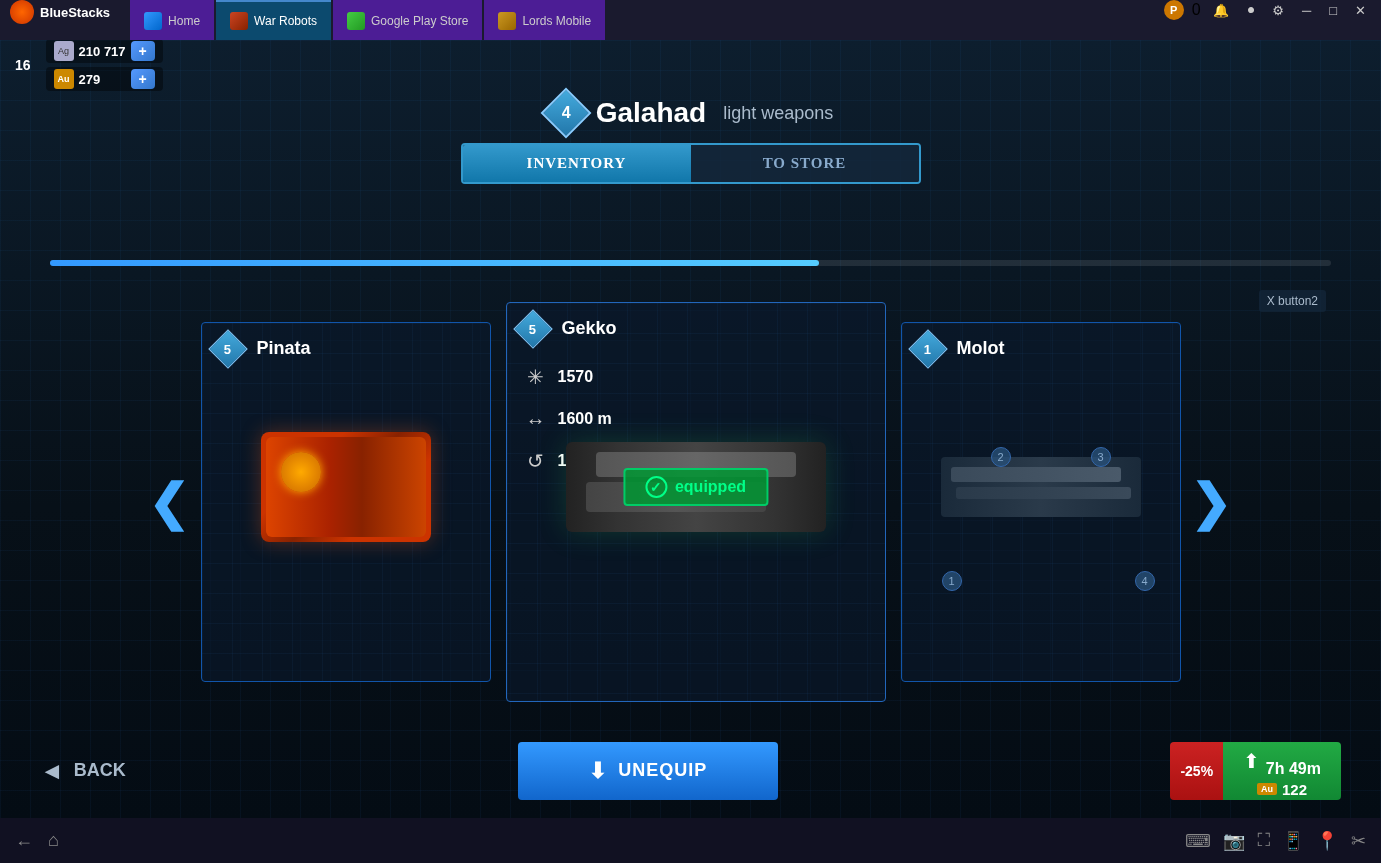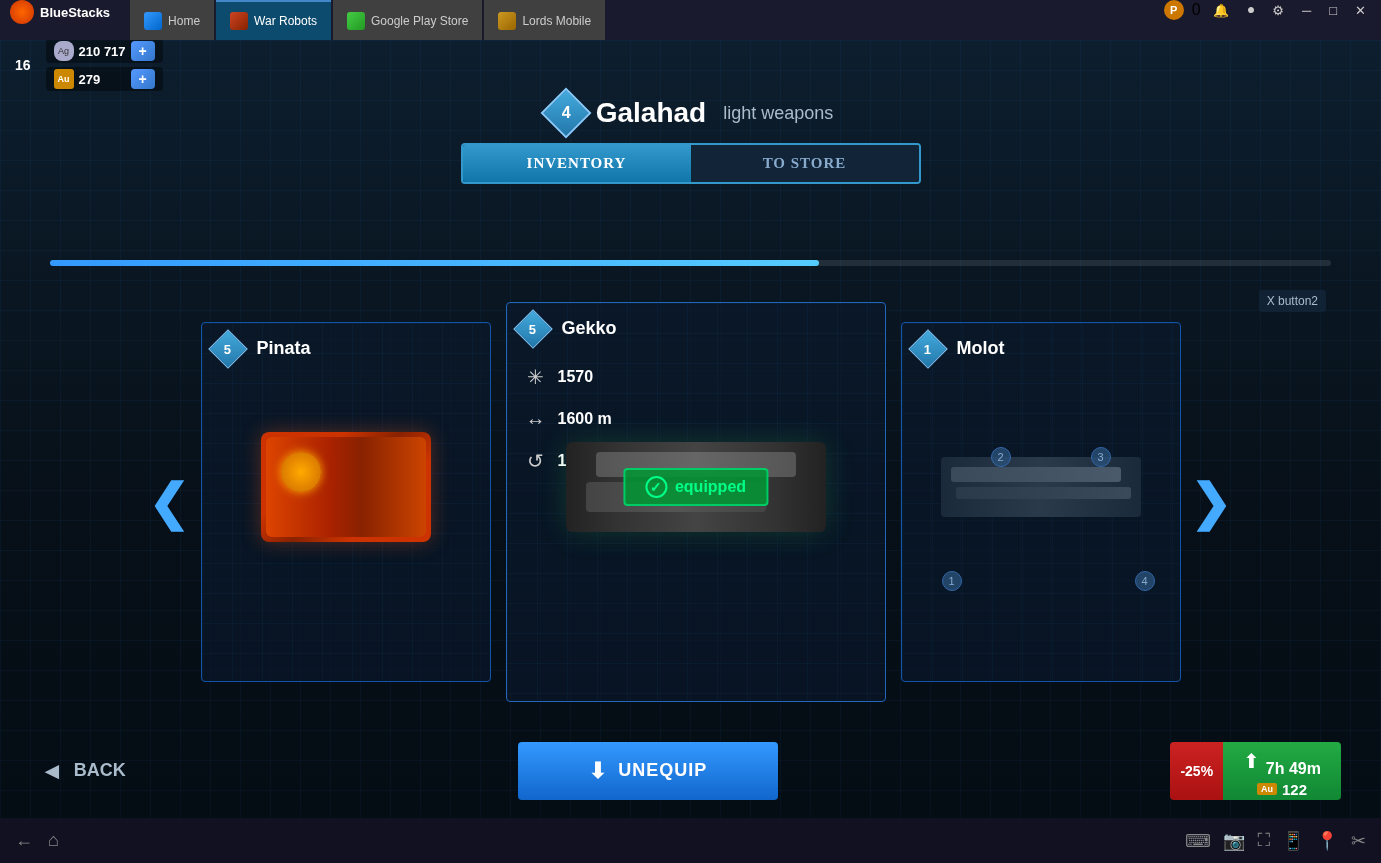--- a/index.html
+++ b/index.html
@@ -44,21 +44,21 @@
       flex: 1;
       height: 100%;
       gap: 2px;
       padding-left: 10px;
     }
     .tab {
       display: flex;
       align-items: center;
       padding: 0 14px;
       height: 100%;
-      background: #404040;
+      background: #4c1d95;
       color: #ccc;
       font-size: 12px;
       gap: 6px;
       cursor: pointer;
       border-top: 2px solid transparent;
       position: relative;
     }
     .tab.active {
       background: #0c4a6e;
       color: #fff;
@@ -132,21 +132,21 @@
       border-radius: 4px;
       padding: 2px 8px;
       min-width: 110px;
     }
     .ag-icon {
       background: #aaaacc;
       color: #333;
       font-size: 9px;
       font-weight: normal;
       width: 20px; height: 20px;
-      border-radius: 8px;
+      border-radius: 3px;
       display: flex; align-items: center; justify-content: center;
     }
     .au-icon {
       background: #cc8800;
       color: #fff;
       font-size: 9px;
       font-weight: bold;
       width: 20px; height: 20px;
       border-radius: 3px;
       display: flex; align-items: center; justify-content: center;

